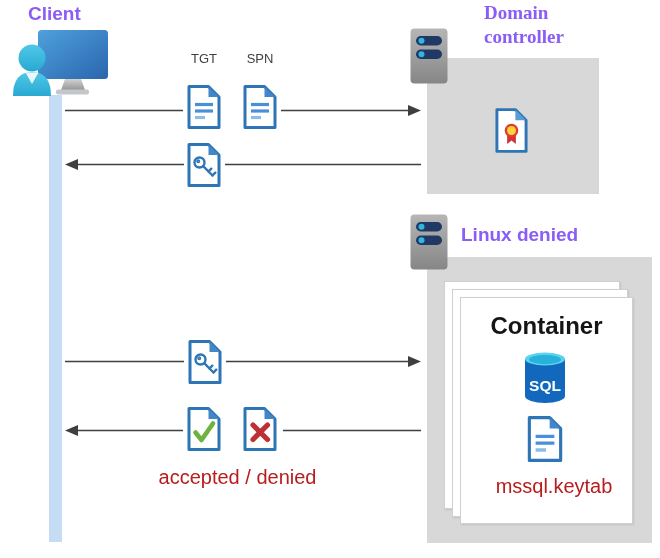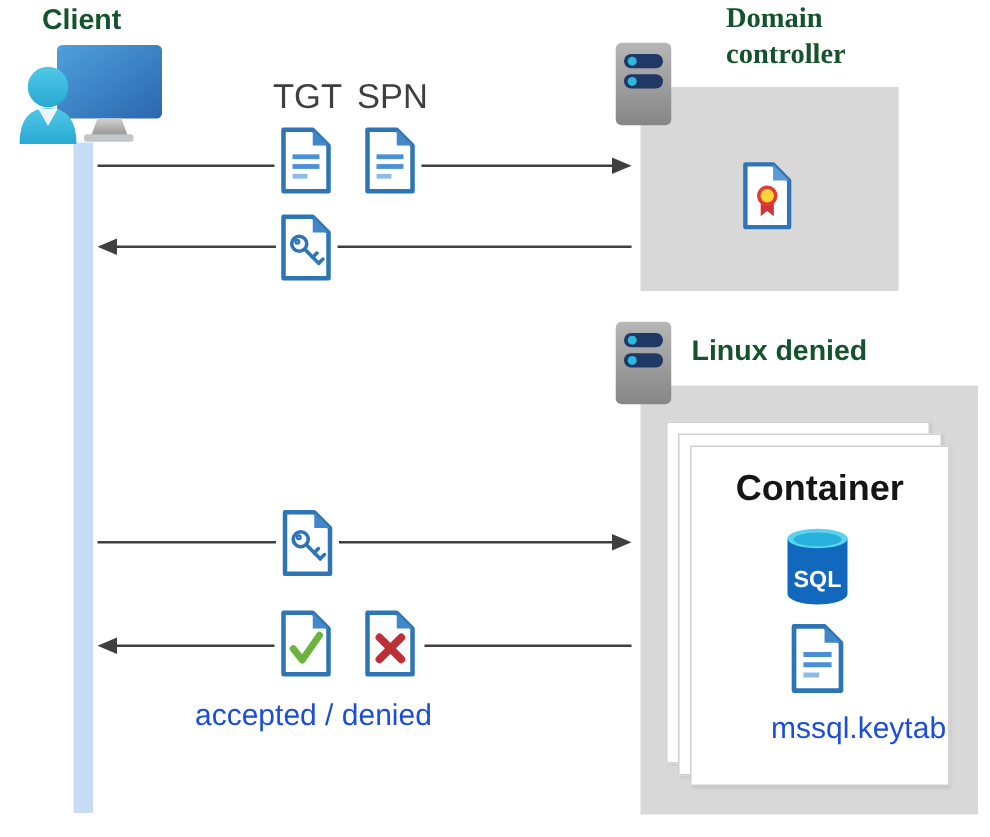--- a/index.html
+++ b/index.html
@@ -9,33 +9,33 @@
     position: relative;
     width: 660px;
     height: 558px;
     background: #ffffff;
     overflow: hidden;
   }
   .abs { position: absolute; }
   .title {
     font-size: 19px;
     font-weight: 700;
-    color: #14532d;
+    color: #8b5cf6;
     line-height: 24px;
     white-space: pre-line;
   }
   .small-label {
-    font-size: 23px;
+    font-size: 13px;
     color: #3f3f3f;
     text-align: center;
   }
   .caption {
     font-size: 20px;
-    color: #1d4ed8;
-    text-align: left;
+    color: #b91c1c;
+    text-align: center;
     white-space: nowrap;
   }
   .gray-box { background: #d8d8d8; }
   .lifeline {
     background: #c5ddf4;
     width: 13px;
   }
   .page {
     background: #ffffff;
     border: 1px solid #cfcfcf;
@@ -203,21 +203,21 @@
     <path d="M1 7 V44 a20 7 0 0 0 40 0 V7 Z" fill="#1268bd"></path>
     <ellipse cx="21" cy="7" rx="20" ry="6.5" fill="#5bd2f0"></ellipse>
     <ellipse cx="21" cy="7.6" rx="16" ry="4.6" fill="#29b1dd"></ellipse>
     <text x="21" y="39" fill="#ffffff" font-size="15.5" font-weight="bold" text-anchor="middle" font-family="Liberation Sans, DejaVu Sans, sans-serif">SQL</text>
   </svg>
 
   <svg class="abs z3" style="left:526px; top:415px;" width="38" height="48" viewBox="0 0 36 46">
       <use href="#doc-lines"></use>
     </svg>
 
-  <div class="abs caption z3" style="left:475px; top:475px; width:173px;padding-left:39px;">mssql.keytab</div>
+  <div class="abs caption z3" style="left:448px; top:475px; width:173px;padding-left:39px;">mssql.keytab</div>
 
   <svg class="abs z3" style="left:187px; top:339px;" width="36" height="46">
       <use href="#doc-key"></use>
     </svg>
 
   <svg class="abs z3" style="left:186px; top:406px;" width="36" height="46">
       <use href="#doc-check"></use>
     </svg>
   <svg class="abs z3" style="left:242px; top:406px;" width="36" height="46">
       <use href="#doc-x"></use>

